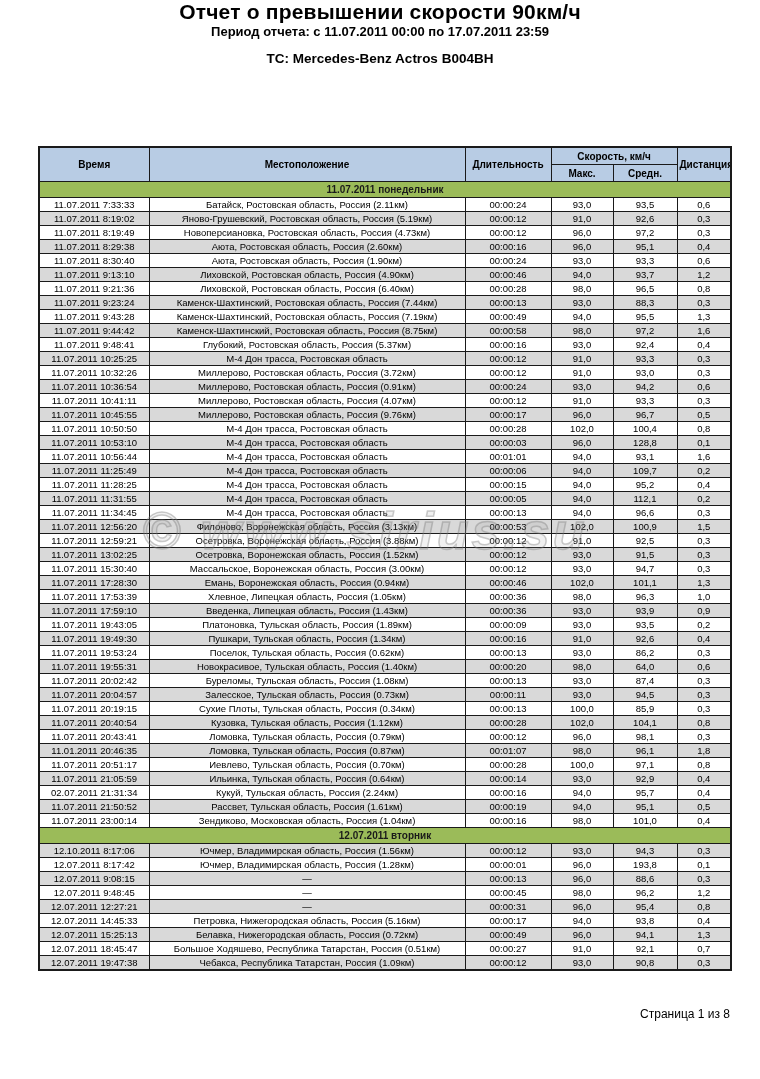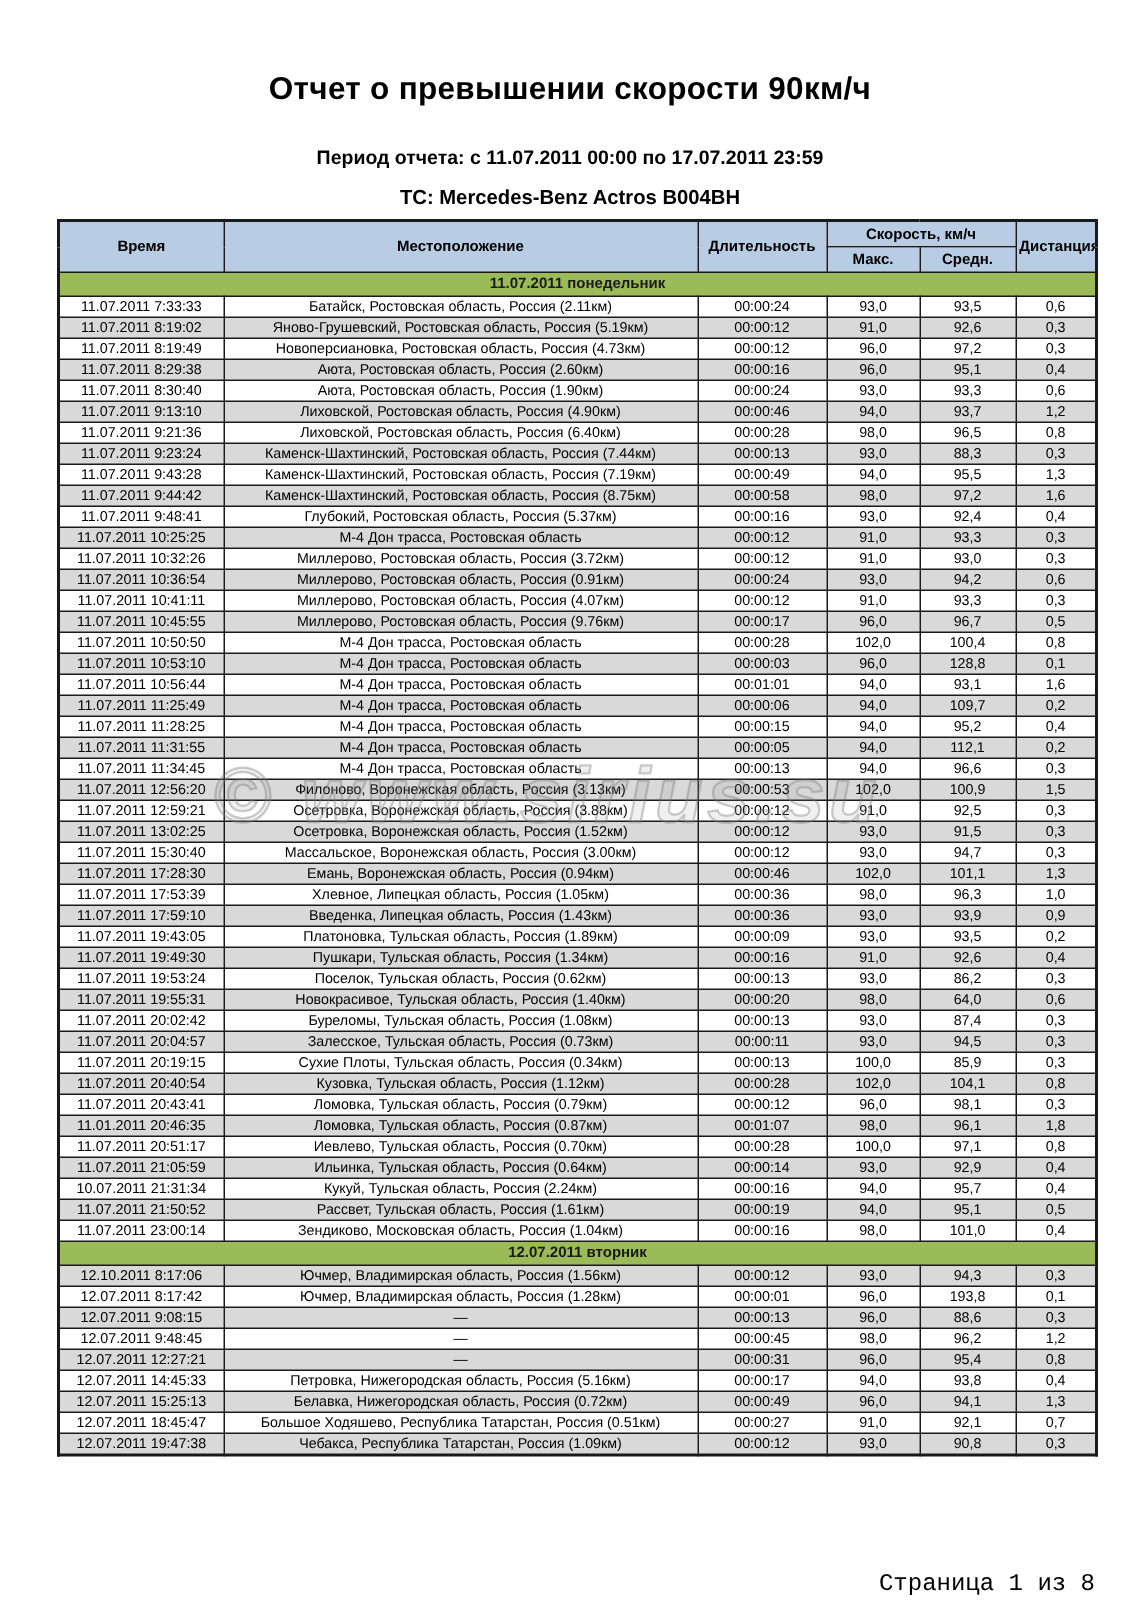--- a/index.html
+++ b/index.html
@@ -5,22 +5,22 @@
   html,body { margin:0; padding:0; }
   body {
     width:760px; height:1079px;
     background:#ffffff;
     font-family:"Liberation Sans", sans-serif;
     color:#000;
     position:relative;
     overflow:hidden;
   }
   .report-header { text-align:center; }
-  .title   { font-size:21px; font-weight:bold; padding-top:48px; letter-spacing:0.2px; }
-  .period  { font-size:13px; font-weight:bold; margin-top:25px; }
+  .title   { font-size:21px; font-weight:bold; letter-spacing:0.2px; }
+  .period  { font-size:13px; font-weight:bold; }
   .vehicle { font-size:13.5px; font-weight:bold; margin-top:12px; }
 
   table.report {
     position:absolute; left:38px; top:146px; width:692px;
     border-collapse:collapse; table-layout:fixed;
     border:2px solid #1a1a1a;
   }
   col.c-time{width:110px} col.c-loc{width:316px} col.c-dur{width:86px}
   col.c-max{width:62px}  col.c-avg{width:64px}  col.c-dist{width:54px}
 
@@ -43,22 +43,22 @@
 
   .watermark {
     position:absolute; top:501px; left:142px;
     font-size:52px; font-weight:bold; font-style:italic;
     letter-spacing:3px; white-space:nowrap;
     color:rgba(150,150,150,0.14);
     -webkit-text-stroke:1.5px rgba(120,120,120,0.38);
     z-index:5; pointer-events:none;
   }
   .footer {
-    position:absolute; right:30px; top:1047px;
-    font-size:16px; color:#000;font-family:Liberation Mono, monospace;
+    position:absolute; right:30px; top:1007px;
+    font-size:12px; color:#000;
   }
 </style>
 </head>
 <body>
 
 <div class="report-header">
   <div class="title">Отчет о превышении скорости 90км/ч</div>
   <div class="period">Период отчета: с 11.07.2011 00:00 по 17.07.2011 23:59</div>
   <div class="vehicle">ТС: Mercedes-Benz Actros В004ВН</div>
 </div>
@@ -419,21 +419,21 @@
       </tr>
       <tr class="stripe">
         <td>11.07.2011 21:05:59</td>
         <td>Ильинка, Тульская область, Россия (0.64км)</td>
         <td>00:00:14</td>
         <td>93,0</td>
         <td>92,9</td>
         <td>0,4</td>
       </tr>
       <tr>
-        <td>10.07.2011 21:31:34</td>
+        <td>02.07.2011 21:31:34</td>
         <td>Кукуй, Тульская область, Россия (2.24км)</td>
         <td>00:00:16</td>
         <td>94,0</td>
         <td>95,7</td>
         <td>0,4</td>
       </tr>
       <tr class="stripe">
         <td>11.07.2011 21:50:52</td>
         <td>Рассвет, Тульская область, Россия (1.61км)</td>
         <td>00:00:19</td>

